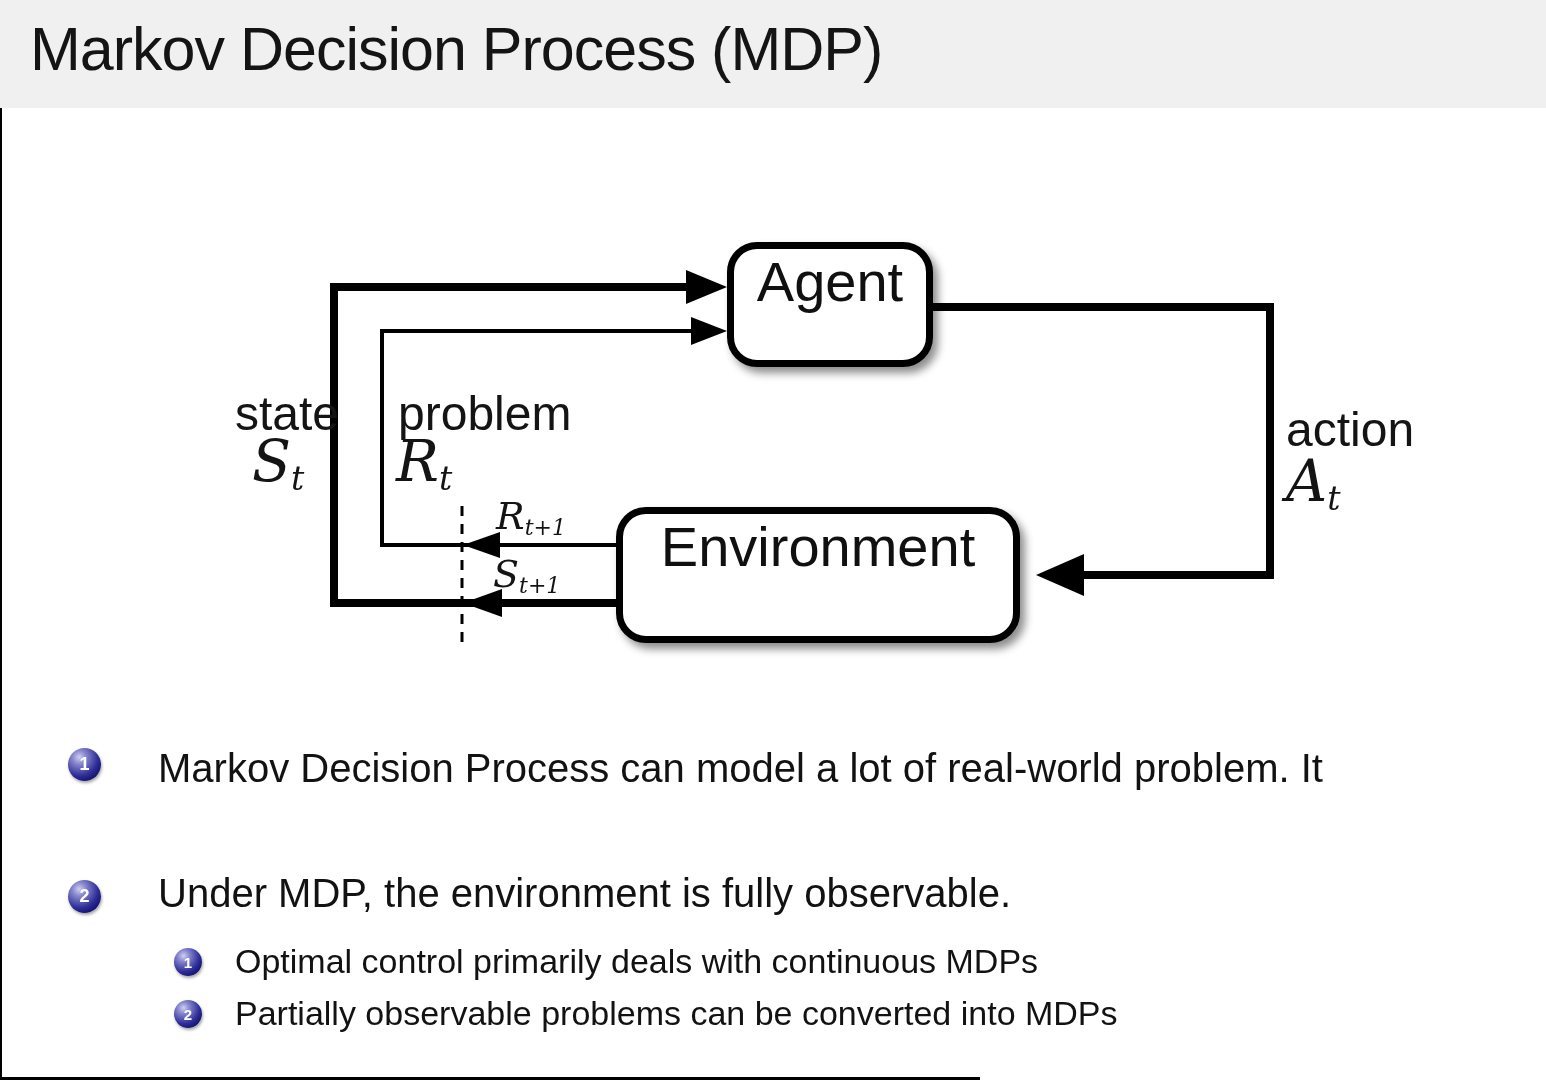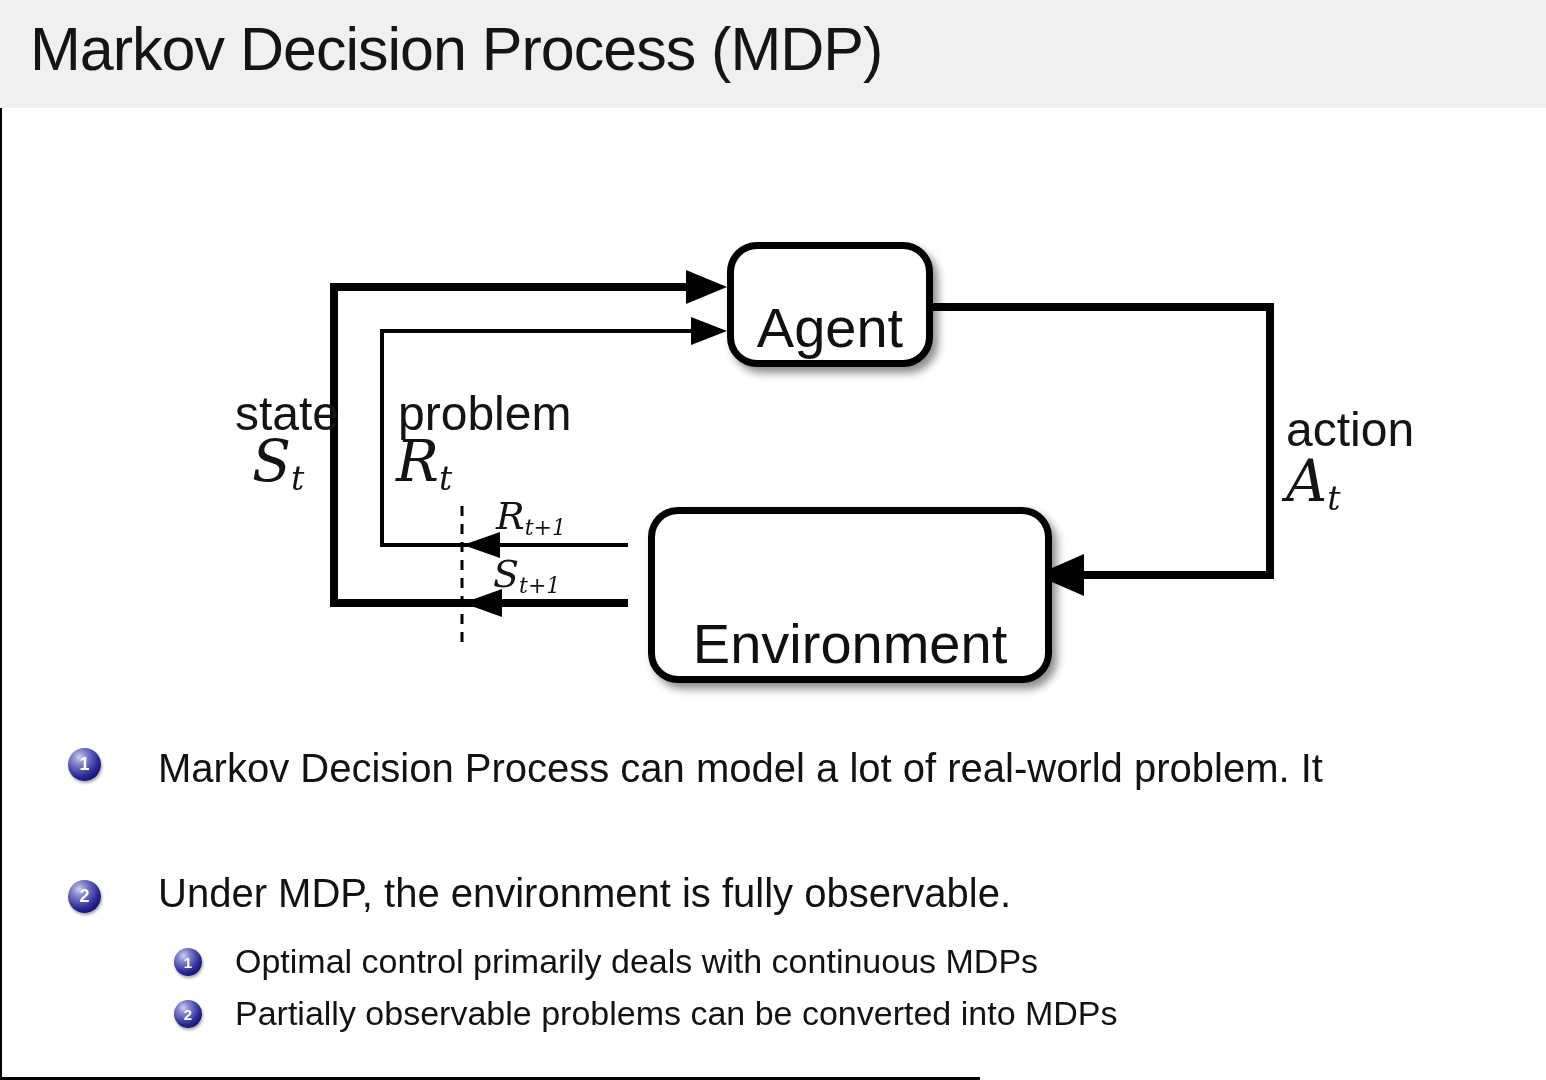--- a/index.html
+++ b/index.html
@@ -16,25 +16,25 @@
   .title{
     position:absolute;left:30px;top:14px;font-size:61px;letter-spacing:-1px;
     color:#141414;white-space:nowrap;
   }
 
   
   .diagram-svg{position:absolute;left:0;top:0;width:1546px;height:1080px;z-index:1;}
   .box{
     position:absolute;background:#fff;border:7px solid #000;border-radius:30px;
     box-shadow:5px 6px 9px rgba(0,0,0,0.45);z-index:2;
-    display:flex;align-items:flex-end;justify-content:center;
+    display:flex;align-items:flex-start;justify-content:center;
     font-size:56px;color:#101010;box-sizing:border-box;
   }
   .box-agent{left:727px;top:242px;width:206px;height:125px;}
-  .box-env{left:648px;top:507px;width:404px;height:176px;}
+  .box-env{left:616px;top:507px;width:404px;height:136px;}
 
   .dlabel{position:absolute;font-size:48px;color:#141414;z-index:2;white-space:nowrap;}
   .math{
     position:absolute;z-index:2;color:#141414;white-space:nowrap;
     font-family:"DejaVu Serif",serif;font-style:italic;
   }
   .math .sub{font-size:0.58em;vertical-align:-0.28em;}
   .m-large{font-size:57px;font-style:italic;}
   .m-mid{font-size:38px;}
   .sym-state{left:252px;top:428px;}

